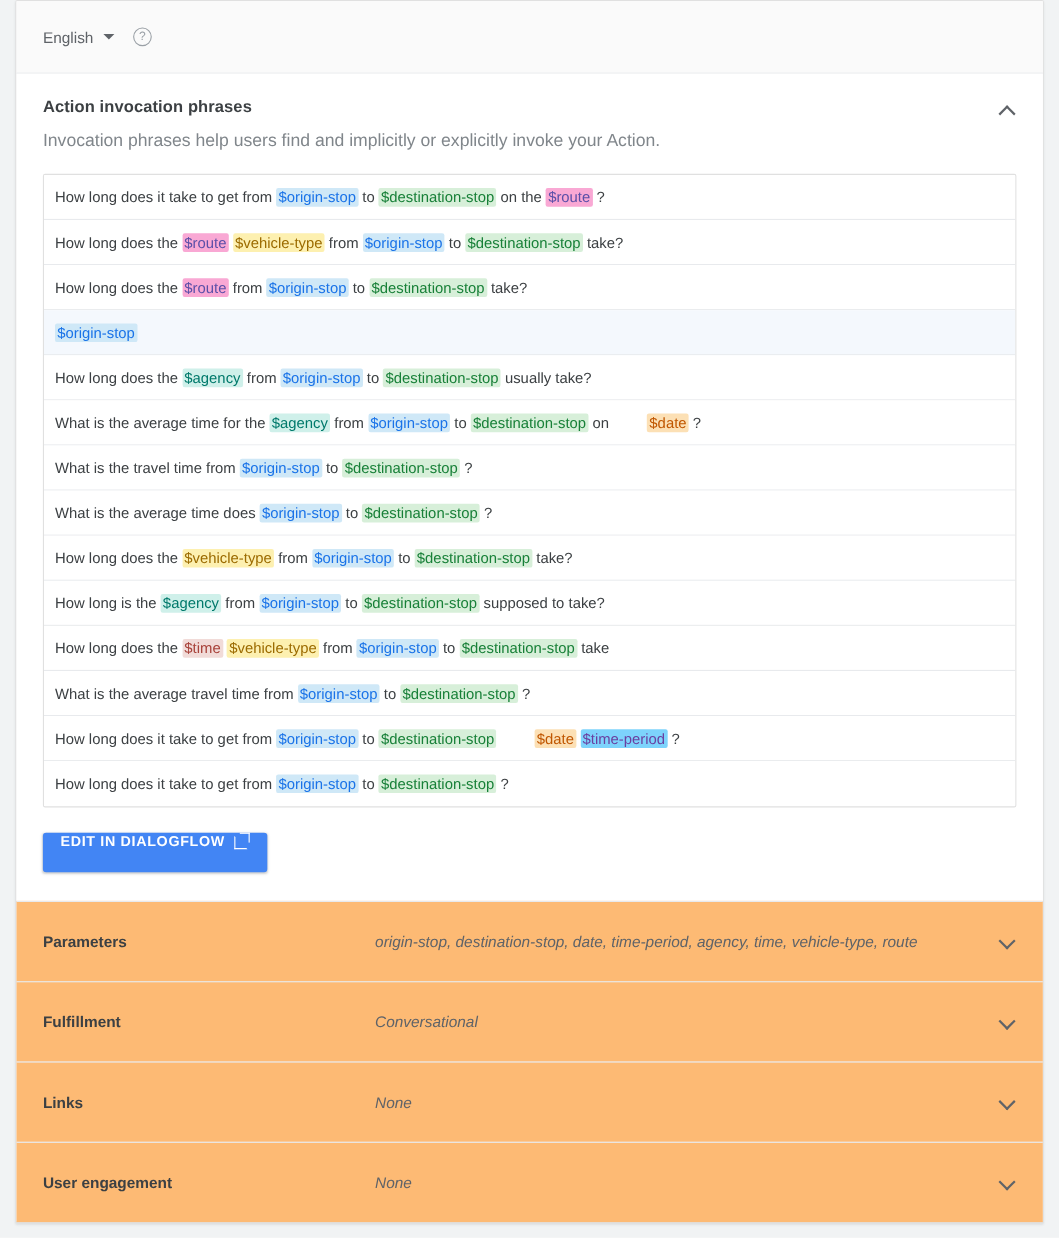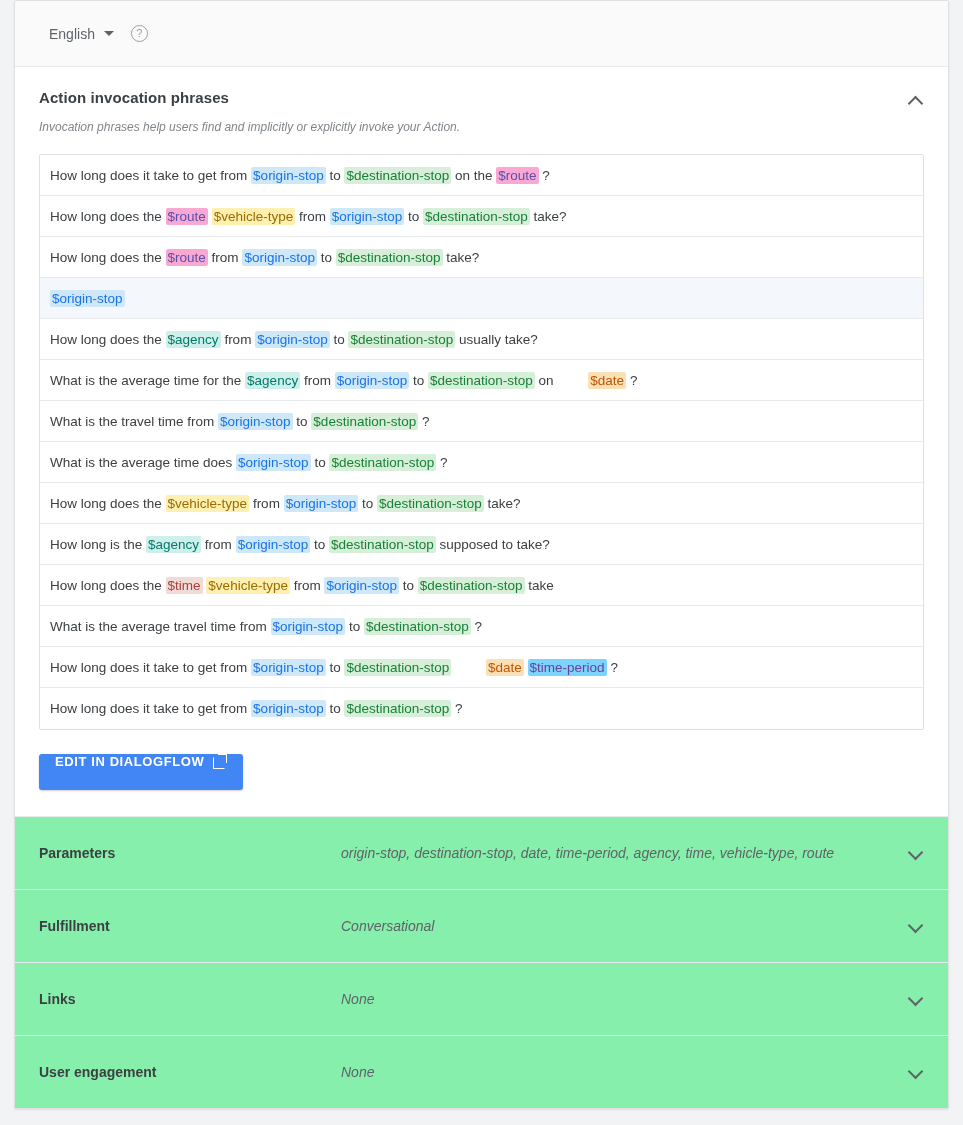--- a/index.html
+++ b/index.html
@@ -35,21 +35,20 @@
     align-items: center;
     padding: 0 24px;
     background: #fafafa;
     border-bottom: 1px solid #e8eaed;
   }
   .lang-select {
     display: flex;
     align-items: center;
     gap: 9px;
     cursor: pointer;
-    margin-left: 10px;
   }
   .lang-label {
     font-size: 14px;
     color: #5f6368;
   }
   .caret-down {
     width: 0; height: 0;
     border-left: 5px solid transparent;
     border-right: 5px solid transparent;
     border-top: 5px solid #5f6368;
@@ -73,23 +72,22 @@
     position: relative;
   }
   .section-title {
     font-size: 15px;
     font-weight: bold;
     color: #3c4043;
     letter-spacing: .1px;
   }
   .section-sub {
     margin-top: 14px;
-    font-size: 12px;
+    font-size: 16px;
     color: #80868b;
-    font-style: italic;
   }
   .chev {
     position: absolute;
     right: 24px;
     top: 26px;
     width: 16px; height: 16px;
     cursor: pointer;
   }
   .chev::before {
     content: "";
@@ -168,21 +166,21 @@
     content: "";
     position: absolute;
     right: 0; top: 0;
     width: 8px; height: 8px;
     border-top: 1.6px solid #fff;
     border-right: 1.6px solid #fff;
   }
 
   
   .crow {
-    background: #86efac;
+    background: #fdba74;
     border-top: 1px solid #e8eaed;
     height: 73px;
     display: flex;
     align-items: center;
     padding: 0 24px;
     position: relative;
     cursor: pointer;
   }
   .crow-label {
     width: 302px;

